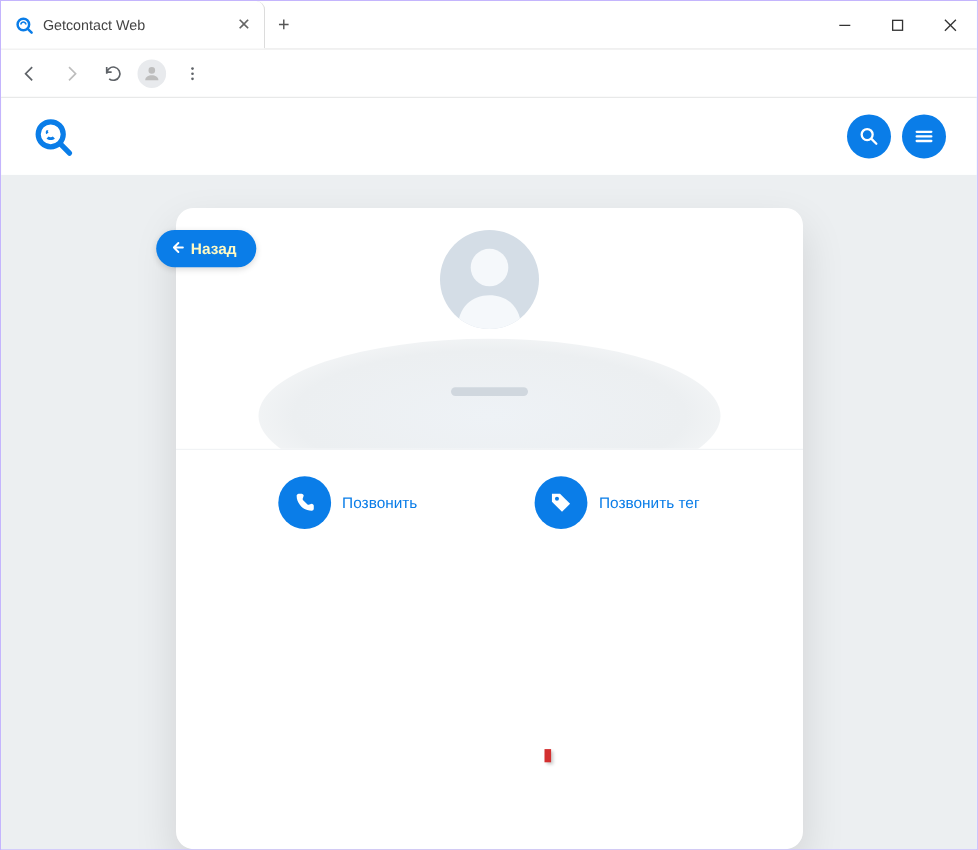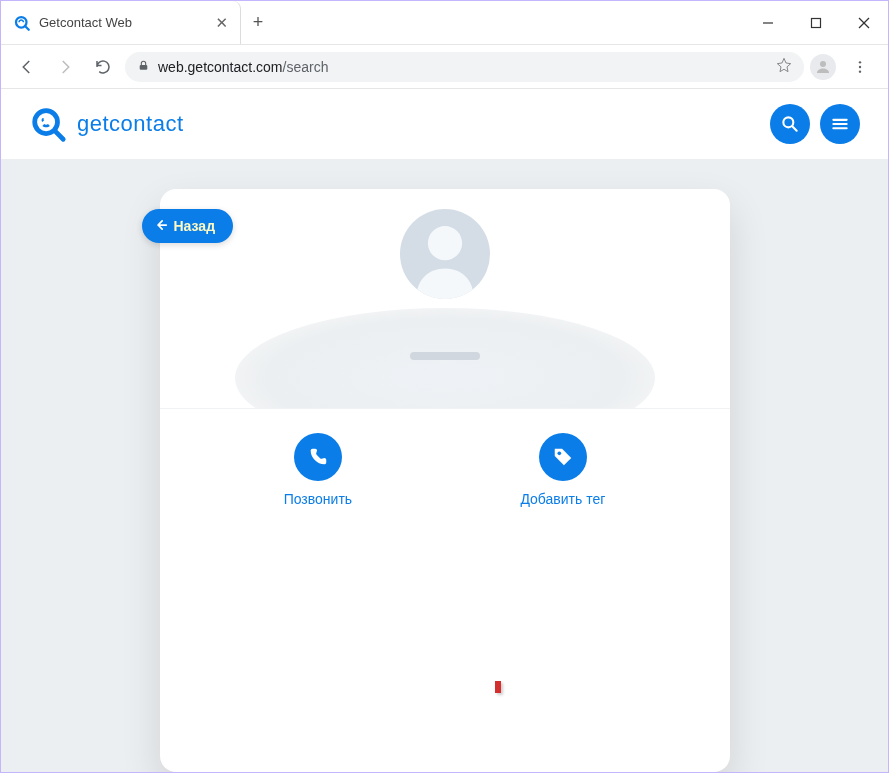--- a/index.html
+++ b/index.html
@@ -170,21 +170,21 @@
     position: absolute; bottom: 48px;
     width: 70px; height: 8px; border-radius: 4px;
     background: #d0d7de;
     z-index: 2;
   }
   .actions {
     display: flex; justify-content: space-around;
     padding: 24px 40px 30px;
   }
   .action {
-    display: flex; flex-direction: column; align-items: center; gap: 10px;
+    display: flex; flex-direction: row; align-items: center; gap: 10px;
     cursor: pointer;
     position: relative;
   }
   .action-icon {
     width: 48px; height: 48px; border-radius: 50%;
     background: #0a7de8;
     display: flex; align-items: center; justify-content: center;
   }
   .action-label {
     color: #0a7de8; font-size: 14px; font-weight: 500;
@@ -249,30 +249,20 @@
     <div class="nav-icon disabled">
         <svg width="18" height="18" viewBox="0 0 24 24">
           <path d="M9 4l8 8-8 8" fill="none" stroke="#bdbdbd" stroke-width="2"></path>
         </svg>
       </div>
     <div class="nav-icon">
         <svg width="18" height="18" viewBox="0 0 24 24">
           <path d="M4 12a8 8 0 1 1 3 6.2M4 4v6h6" fill="none" stroke="#5f6368" stroke-width="2"></path>
         </svg>
       </div>
-    <div class="omnibox">
-      <span class="lock"><svg width="13" height="13" viewBox="0 0 24 24">
-            <rect x="5" y="11" width="14" height="9" rx="2" fill="#5f6368"></rect>
-            <path d="M8 11V8a4 4 0 0 1 8 0v3" fill="none" stroke="#5f6368" stroke-width="2"></path>
-          </svg></span>
-      <span class="omnibox-text"><span class="domain">web.getcontact.com</span><span>/search</span></span>
-      <span class="star"><svg width="16" height="16" viewBox="0 0 24 24">
-            <path d="M12 2l2.9 6.9L22 10l-5.5 4.8L18 22l-6-3.6L6 22l1.5-7.2L2 10l7.1-1.1z" fill="none" stroke="#888" stroke-width="1.5"></path>
-          </svg></span>
-    </div>
     <div class="avatar-chrome">
       <svg width="18" height="18" viewBox="0 0 24 24">
           <circle cx="12" cy="8" r="4" fill="#bdbdbd"></circle>
           <path d="M4 20c0-4 4-6 8-6s8 2 8 6" fill="#bdbdbd"></path>
         </svg>
     </div>
     <div class="kebab">
         <svg width="16" height="16" viewBox="0 0 24 24">
           <circle cx="12" cy="5" r="1.8" fill="#5f6368"></circle>
           <circle cx="12" cy="12" r="1.8" fill="#5f6368"></circle>
@@ -284,21 +274,20 @@
   <div class="page">
     <div class="site-header">
       <div class="brand">
         <span class="brand-logo">
           <svg viewBox="0 0 40 40" width="38" height="38">
               <circle cx="18" cy="18" r="12" fill="none" stroke="#0a7de8" stroke-width="5"></circle>
               <line x1="27" y1="27" x2="36" y2="36" stroke="#0a7de8" stroke-width="5" stroke-linecap="round"></line>
               <path d="M14 22c2 2 6 2 8 0l-2-2c-1 1-3 1-4 0l-2 2z M14 14c-1 1-1 3 0 4l2-2c-1-1-1-1 0-2l-2 0z" fill="#0a7de8"></path>
             </svg>
         </span>
-        <span class="brand-name">getcontact</span>
       </div>
       <div class="header-actions">
         <div class="circle-btn">
           <svg width="20" height="20" viewBox="0 0 24 24">
               <circle cx="10" cy="10" r="6" fill="none" stroke="#fff" stroke-width="2.5"></circle>
               <line x1="15" y1="15" x2="20" y2="20" stroke="#fff" stroke-width="2.5" stroke-linecap="round"></line>
             </svg>
         </div>
         <div class="circle-btn">
           <svg width="20" height="20" viewBox="0 0 24 24">
@@ -337,20 +326,20 @@
             </div>
             <span class="action-label">Позвонить</span>
           </div>
           <div class="action">
             <div class="action-icon">
               <svg width="22" height="22" viewBox="0 0 24 24">
                   <path d="M3 3h8l10 10-8 8L3 11V3z" fill="#fff"></path>
                   <circle cx="8" cy="8" r="2" fill="#0a7de8"></circle>
                 </svg>
             </div>
-            <span class="action-label">Добавить тег</span>
+            <span class="action-label">Позвонить тег</span>
           </div>
         </div>
       </div>
     </div>
     <div class="tiny-red"></div>
   </div>
 </div>
 
 </body></html>

